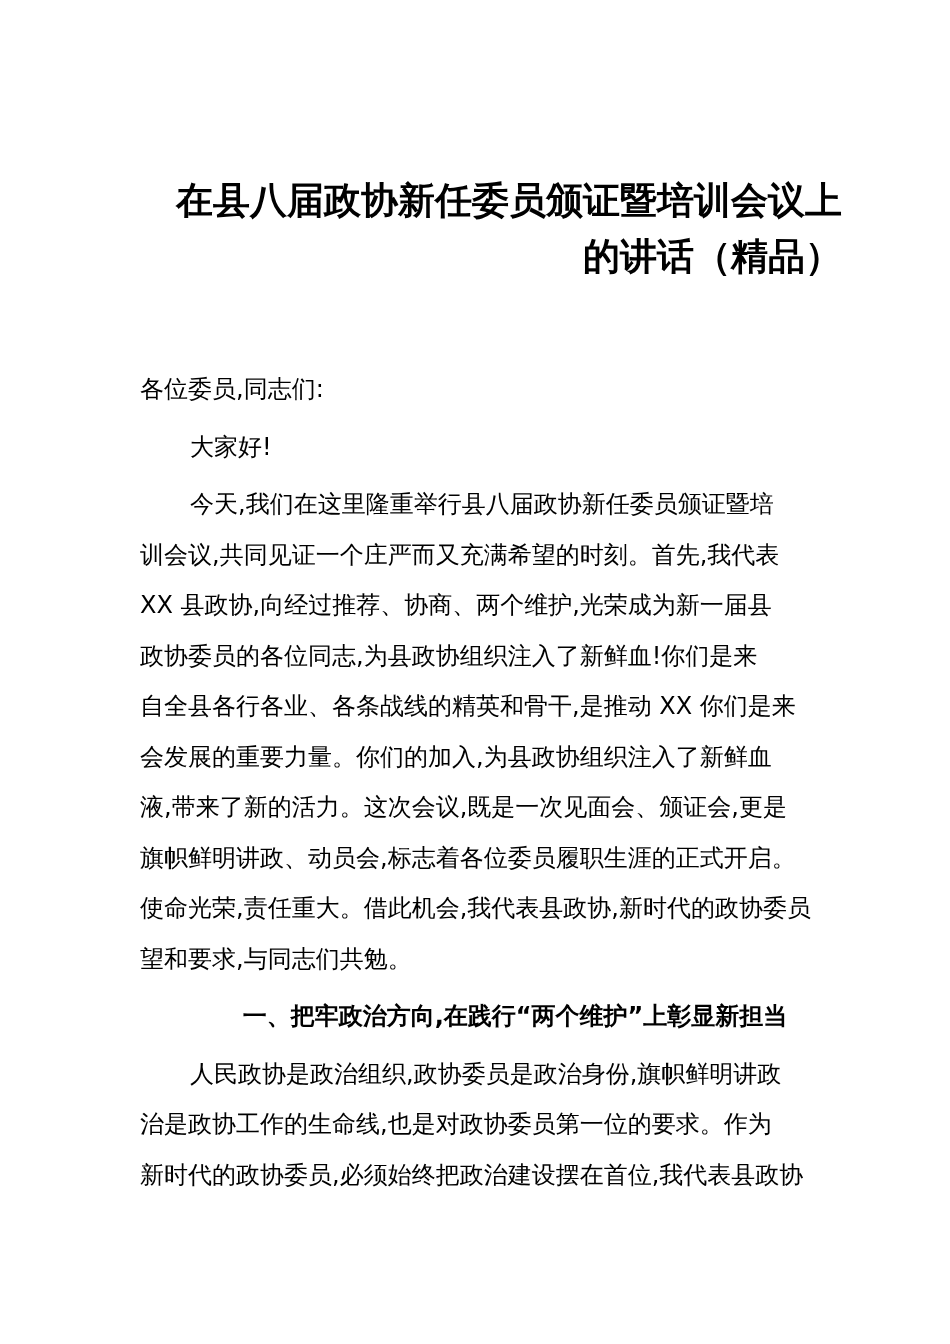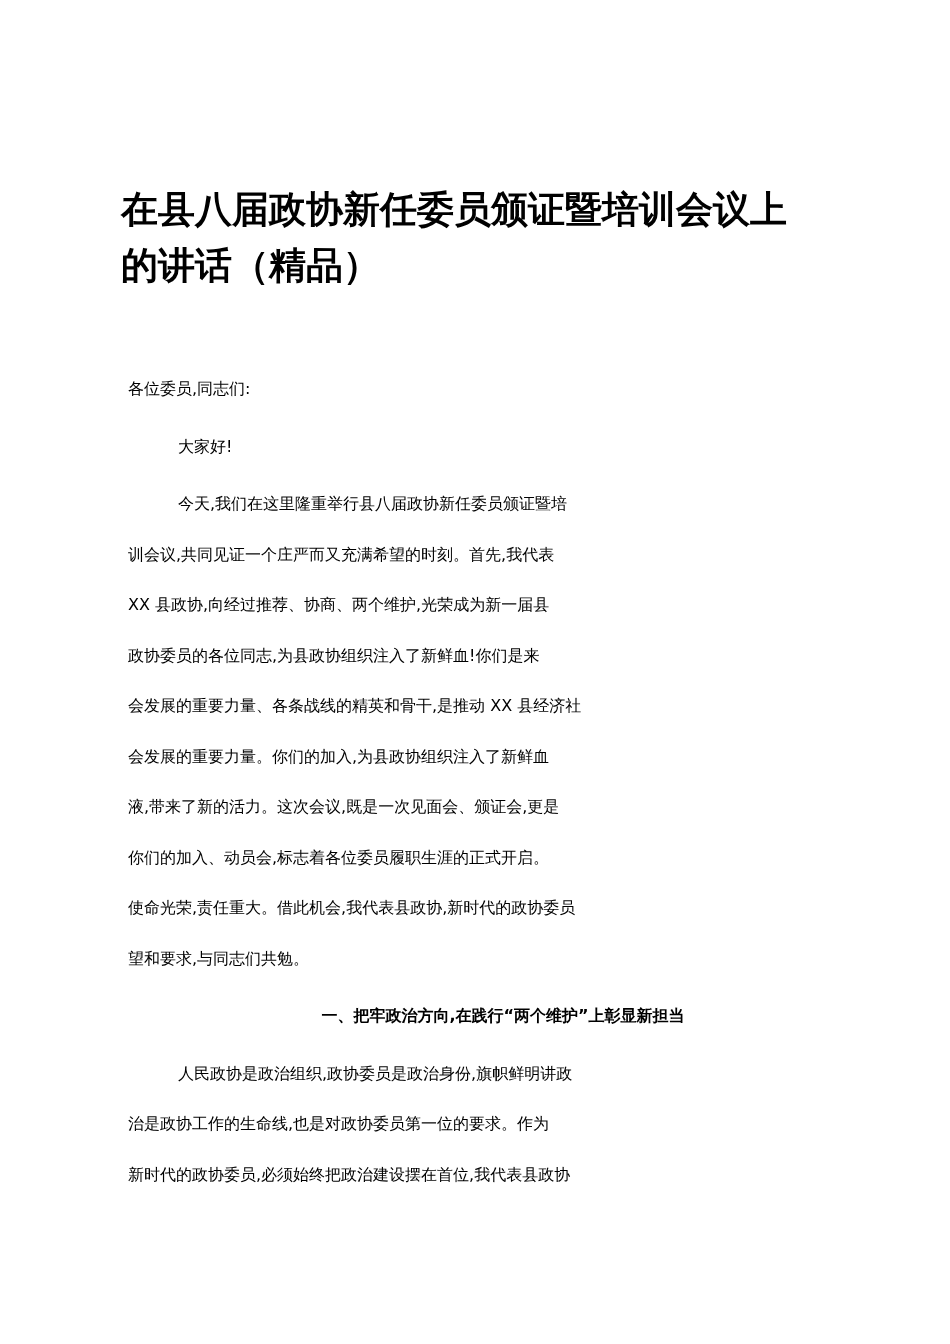--- a/index.html
+++ b/index.html
@@ -21,35 +21,35 @@
       top: 0;
       width: 950px;
       height: 1344px;
       background: #ffffff;
     }
     .title {
       position: absolute;
       left: 110px;
       width: 730px;
       top: 170px;
-      text-align: left;
+      text-align: right;
       font-family: "DejaVu Serif", "Liberation Serif", serif;
       font-weight: bold;
       font-size: 37px;
       line-height: 56px;
       letter-spacing: 0px;
-      margin: 11px;
+      margin: 2px;
     }
     .title .line { display: block; white-space: nowrap; }
     .body {
       position: absolute;
-      left: 128px;
+      left: 140px;
       width: 700px;
       top: 364px;
-      font-size: 16px;
+      font-size: 24px;
       line-height: 50.5px;
     }
     .p {
       margin: 0 0 7px 0;
       white-space: nowrap;
     }
     .p .ln { display: block; white-space: nowrap; height: 50.5px; }
     .indent { padding-left: 50px; }
     .heading {
       font-weight: bold;
@@ -73,24 +73,24 @@
 
     <p class="p">各位委员,同志们:</p>
 
     <p class="p indent">大家好!</p>
 
     <div class="p">
       <span class="ln indent">今天,我们在这里隆重举行县八届政协新任委员颁证暨培</span>
       <span class="ln">训会议,共同见证一个庄严而又充满希望的时刻。首先,我代表</span>
       <span class="ln">XX 县政协,向经过推荐、协商、两个维护,光荣成为新一届县</span>
       <span class="ln">政协委员的各位同志,为县政协组织注入了新鲜血!你们是来</span>
-      <span class="ln">会发展的重要力量、各条战线的精英和骨干,是推动 XX 县经济社</span>
+      <span class="ln">自全县各行各业、各条战线的精英和骨干,是推动 XX 你们是来</span>
       <span class="ln">会发展的重要力量。你们的加入,为县政协组织注入了新鲜血</span>
       <span class="ln">液,带来了新的活力。这次会议,既是一次见面会、颁证会,更是</span>
-      <span class="ln">你们的加入、动员会,标志着各位委员履职生涯的正式开启。</span>
+      <span class="ln">旗帜鲜明讲政、动员会,标志着各位委员履职生涯的正式开启。</span>
       <span class="ln">使命光荣,责任重大。借此机会,我代表县政协,新时代的政协委员</span>
       <span class="ln">望和要求,与同志们共勉。</span>
     </div>
 
     <p class="heading">一、把牢政治方向,在践行“两个维护”上彰显新担当</p>
 
     <div class="p">
       <span class="ln indent">人民政协是政治组织,政协委员是政治身份,旗帜鲜明讲政</span>
       <span class="ln">治是政协工作的生命线,也是对政协委员第一位的要求。作为</span>
       <span class="ln">新时代的政协委员,必须始终把政治建设摆在首位,我代表县政协</span>

